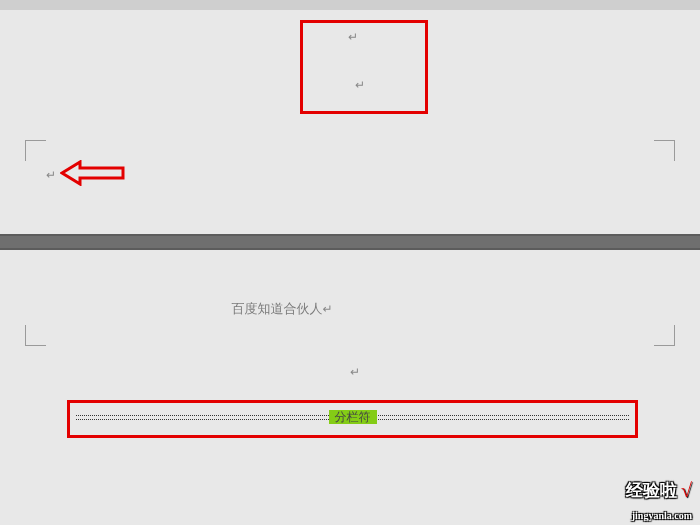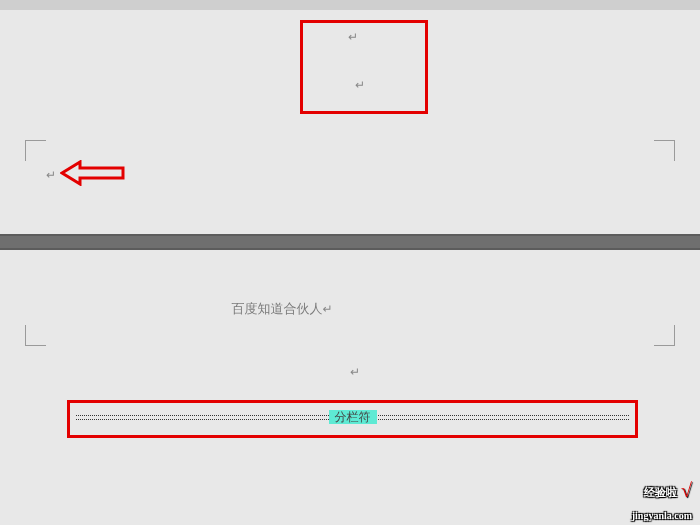--- a/index.html
+++ b/index.html
@@ -17,23 +17,23 @@
   .box-top{position:absolute;left:300px;top:10px;width:122px;height:88px;border:3px solid #e30000;background:transparent;}
   .mark-a{position:absolute;left:348px;top:20px;}
   .mark-b{position:absolute;left:355px;top:68px;}
   .mark-c{position:absolute;left:46px;top:158px;}
   .arrow{position:absolute;left:60px;top:150px;width:65px;height:26px;}
   .arrow svg{display:block;}
   .para-mark2{position:absolute;left:350px;top:115px;font-size:12px;color:#888;}
   .col-break{position:absolute;left:67px;top:150px;width:565px;height:32px;border:3px solid #e30000;}
   .col-break-inner{position:absolute;left:6px;right:6px;top:12px;border-top:1px dotted #333;border-bottom:1px dotted #333;height:0;padding-top:3px;}
   .col-break-label{position:absolute;left:0;width:565px;text-align:center;top:6px;font-size:12px;color:#444;}
-  .col-break-label span{background:#5eead4;padding:0 6px;}
+  .col-break-label span{background:#84cc16;padding:0 6px;}
   .watermark{position:absolute;right:8px;bottom:4px;text-align:right;line-height:1;}
-  .wm1{font-size:11px;font-weight:bold;color:#fff;text-shadow:1px 1px 1px #000,-1px -1px 1px #000,1px -1px 1px #000,-1px 1px 1px #000;display:inline-block;}
+  .wm1{font-size:17px;font-weight:bold;color:#fff;text-shadow:1px 1px 1px #000,-1px -1px 1px #000,1px -1px 1px #000,-1px 1px 1px #000;display:inline-block;}
   .wm-check{color:#e30000;font-size:20px;font-weight:bold;text-shadow:1px 1px 1px #000;vertical-align:-1px;}
   .wm2{font-size:10px;font-weight:bold;color:#fff;text-shadow:1px 1px 1px #000,-1px -1px 1px #000,1px -1px 1px #000,-1px 1px 1px #000;margin-top:11px;}
 </style>
 </head>
 <body>
 
 <div class="viewport">
 
   <div class="top-chrome"></div>
 

